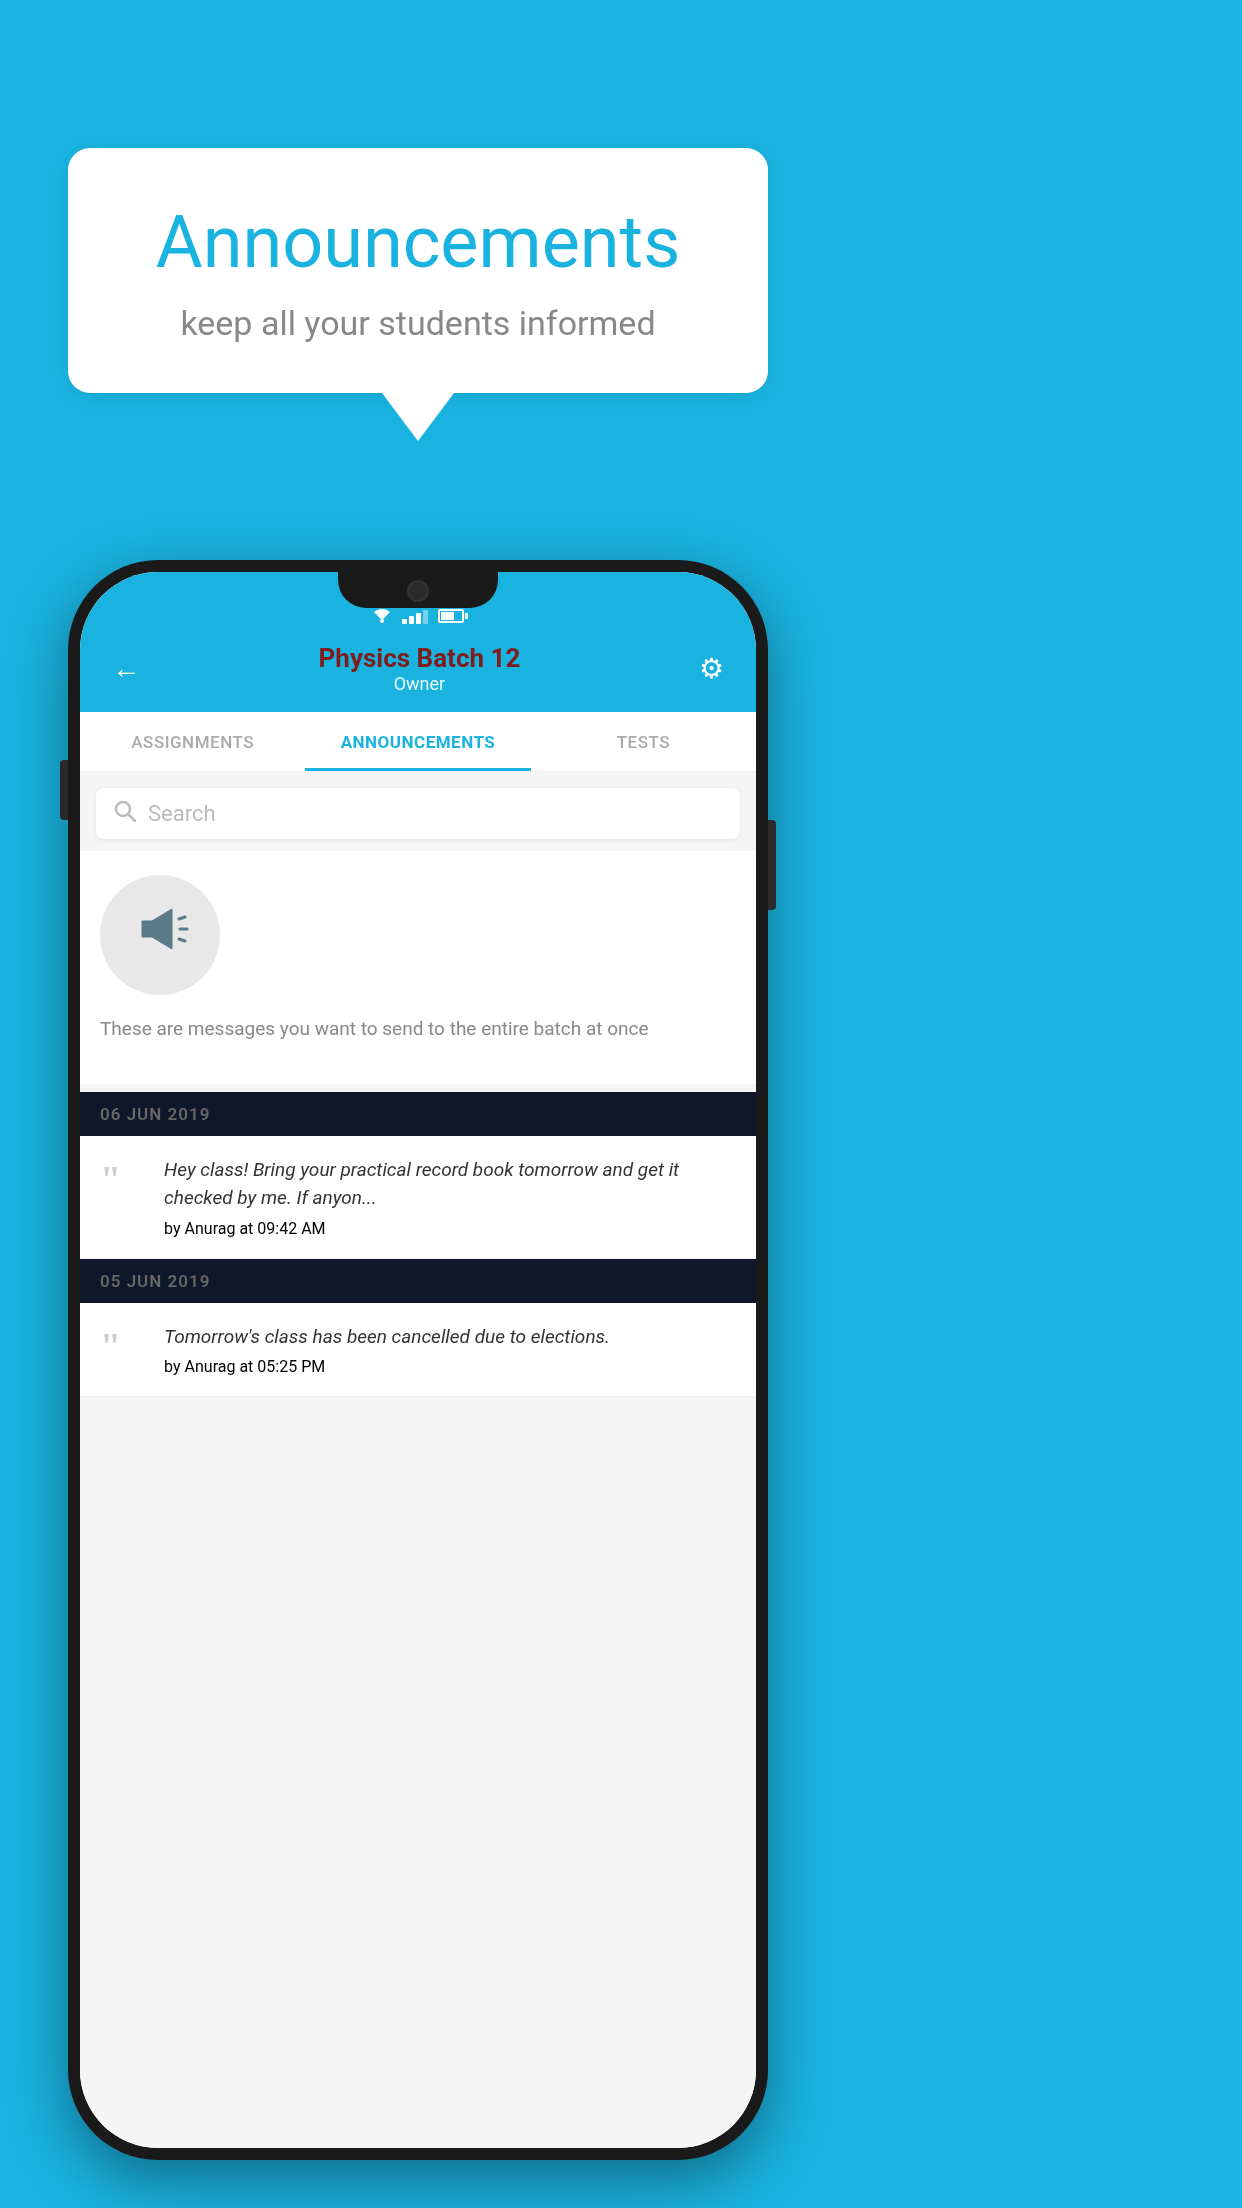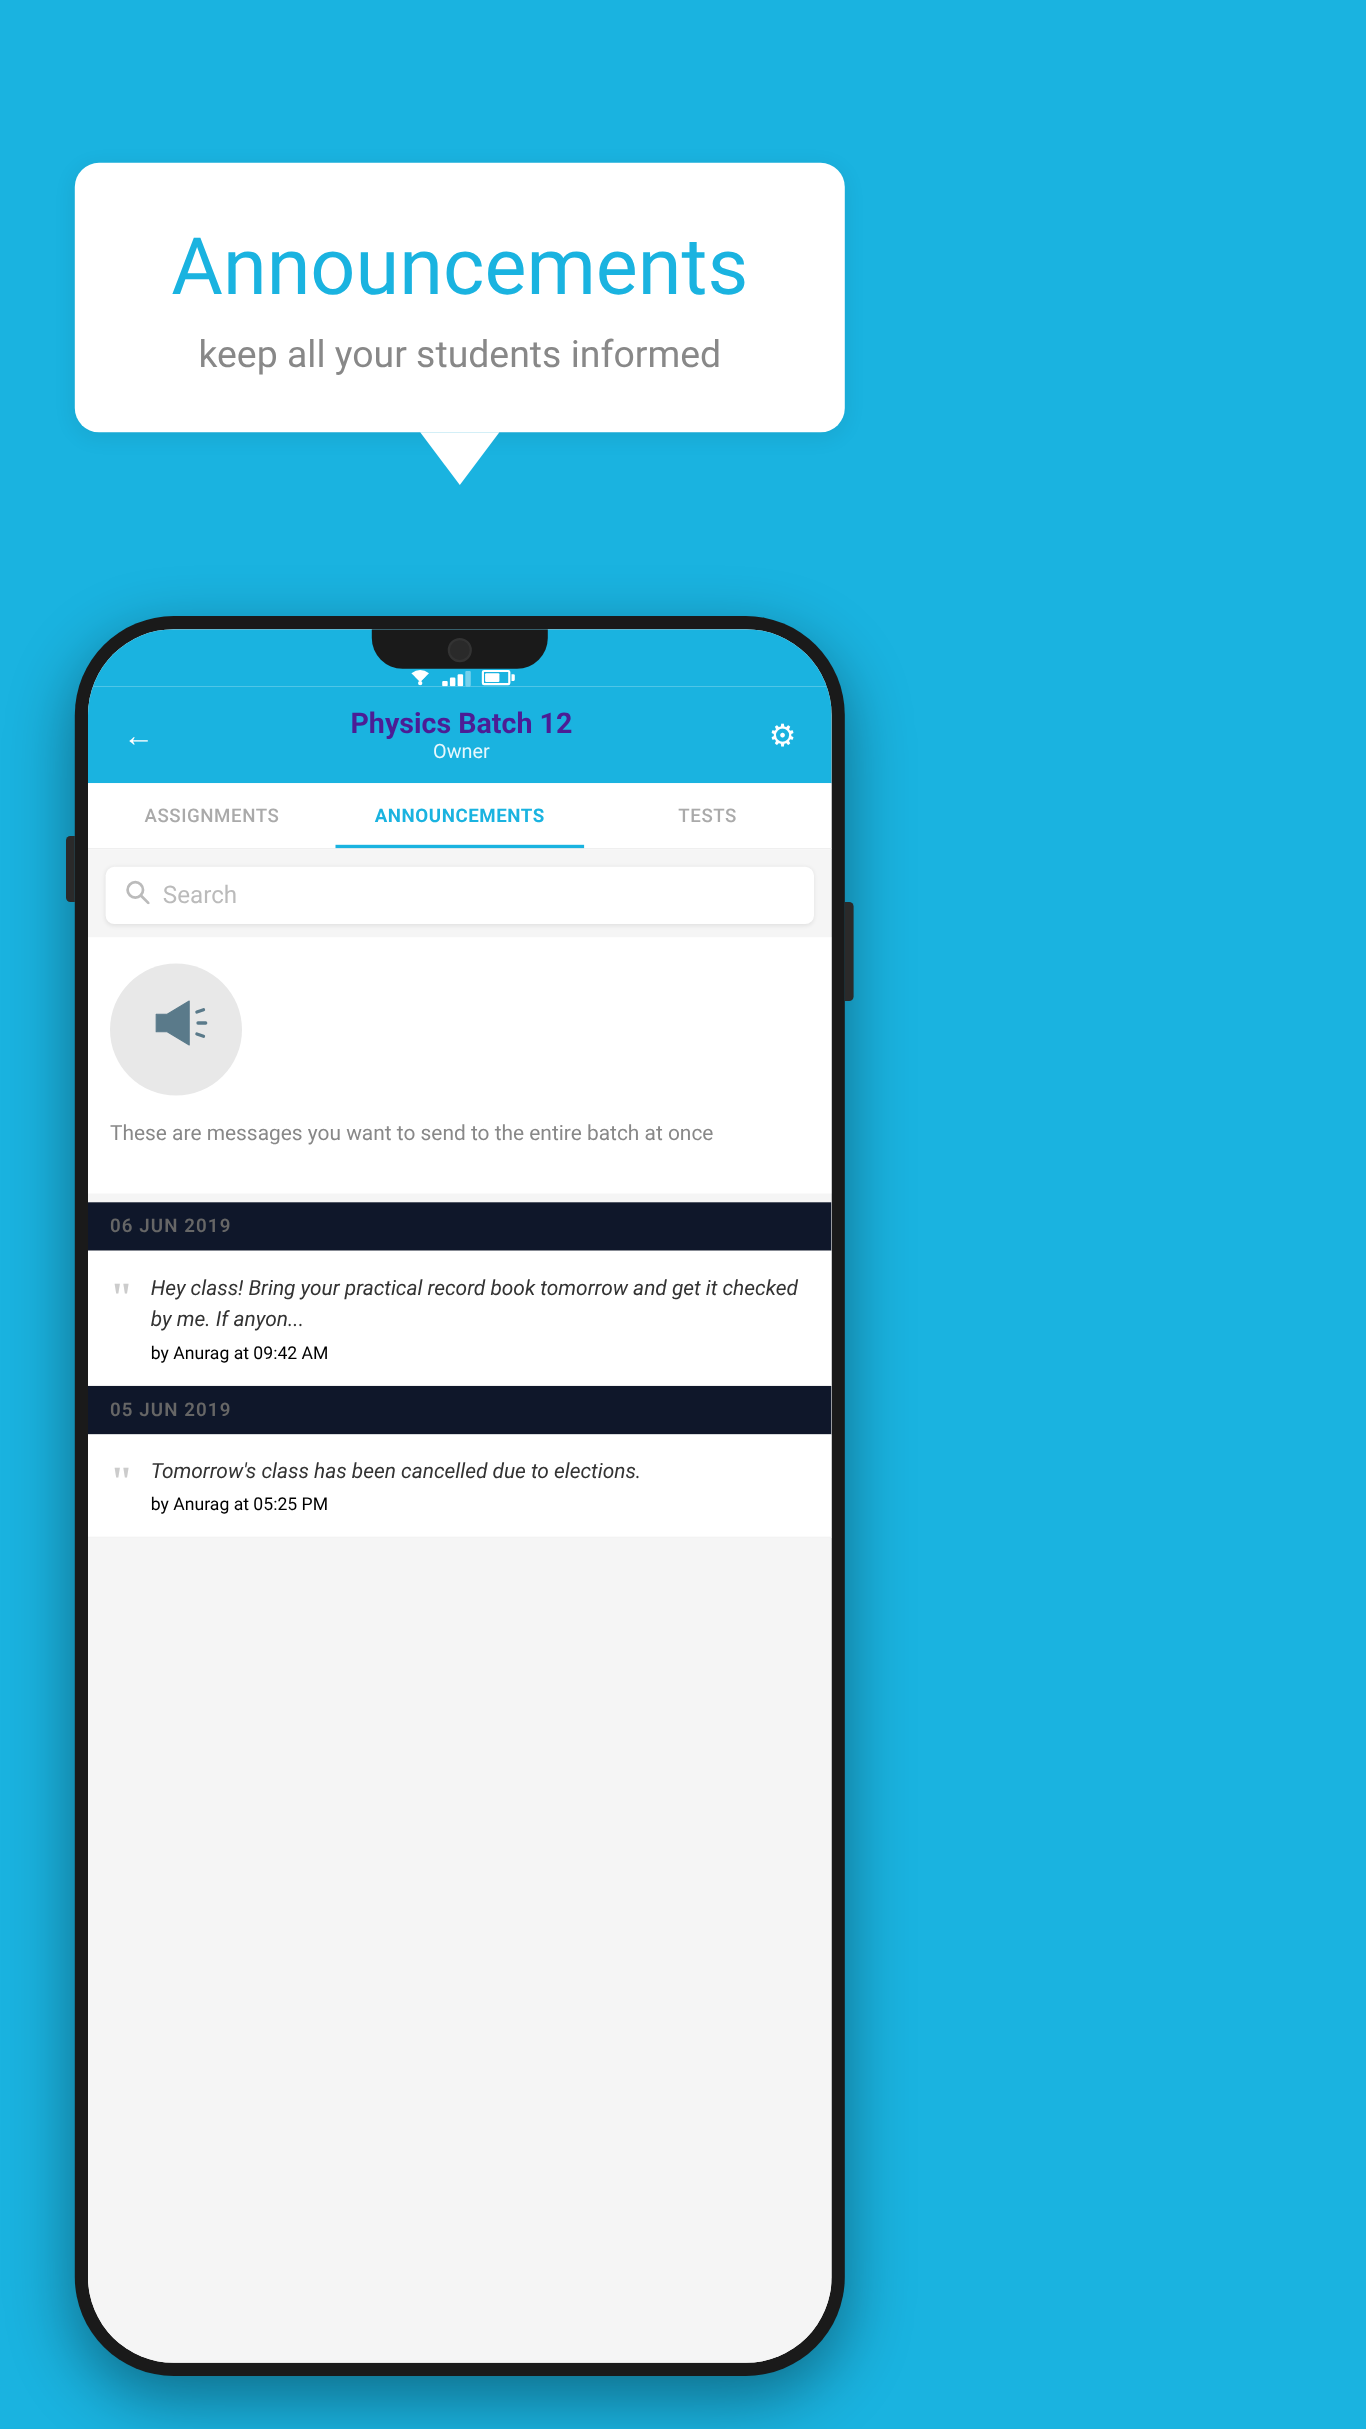--- a/index.html
+++ b/index.html
@@ -187,21 +187,21 @@
       cursor: pointer;
       padding: 8px;
     }
 
     .header-title-section {
       text-align: center;
       flex: 1;
     }
 
     .header-title {
-      color: #4c1d95;
+      color: #7f1d1d;
       font-size: 26px;
       font-weight: 700;
     }
 
     .header-subtitle {
       color: rgba(255,255,255,0.9);
       font-size: 18px;
     }
 
     .gear-btn {
@@ -352,20 +352,21 @@
       color: #ccc;
       font-size: 38px;
       font-weight: 900;
       line-height: 1;
       margin-top: 4px;
       font-family: Georgia, serif;
     }
 
     .announcement-content {
       flex: 1;
+      margin-left: 27px;
     }
 
     .announcement-text {
       color: #333;
       font-size: 19px;
       font-style: italic;
       line-height: 1.5;
       margin-bottom: 6px;
     }
 

